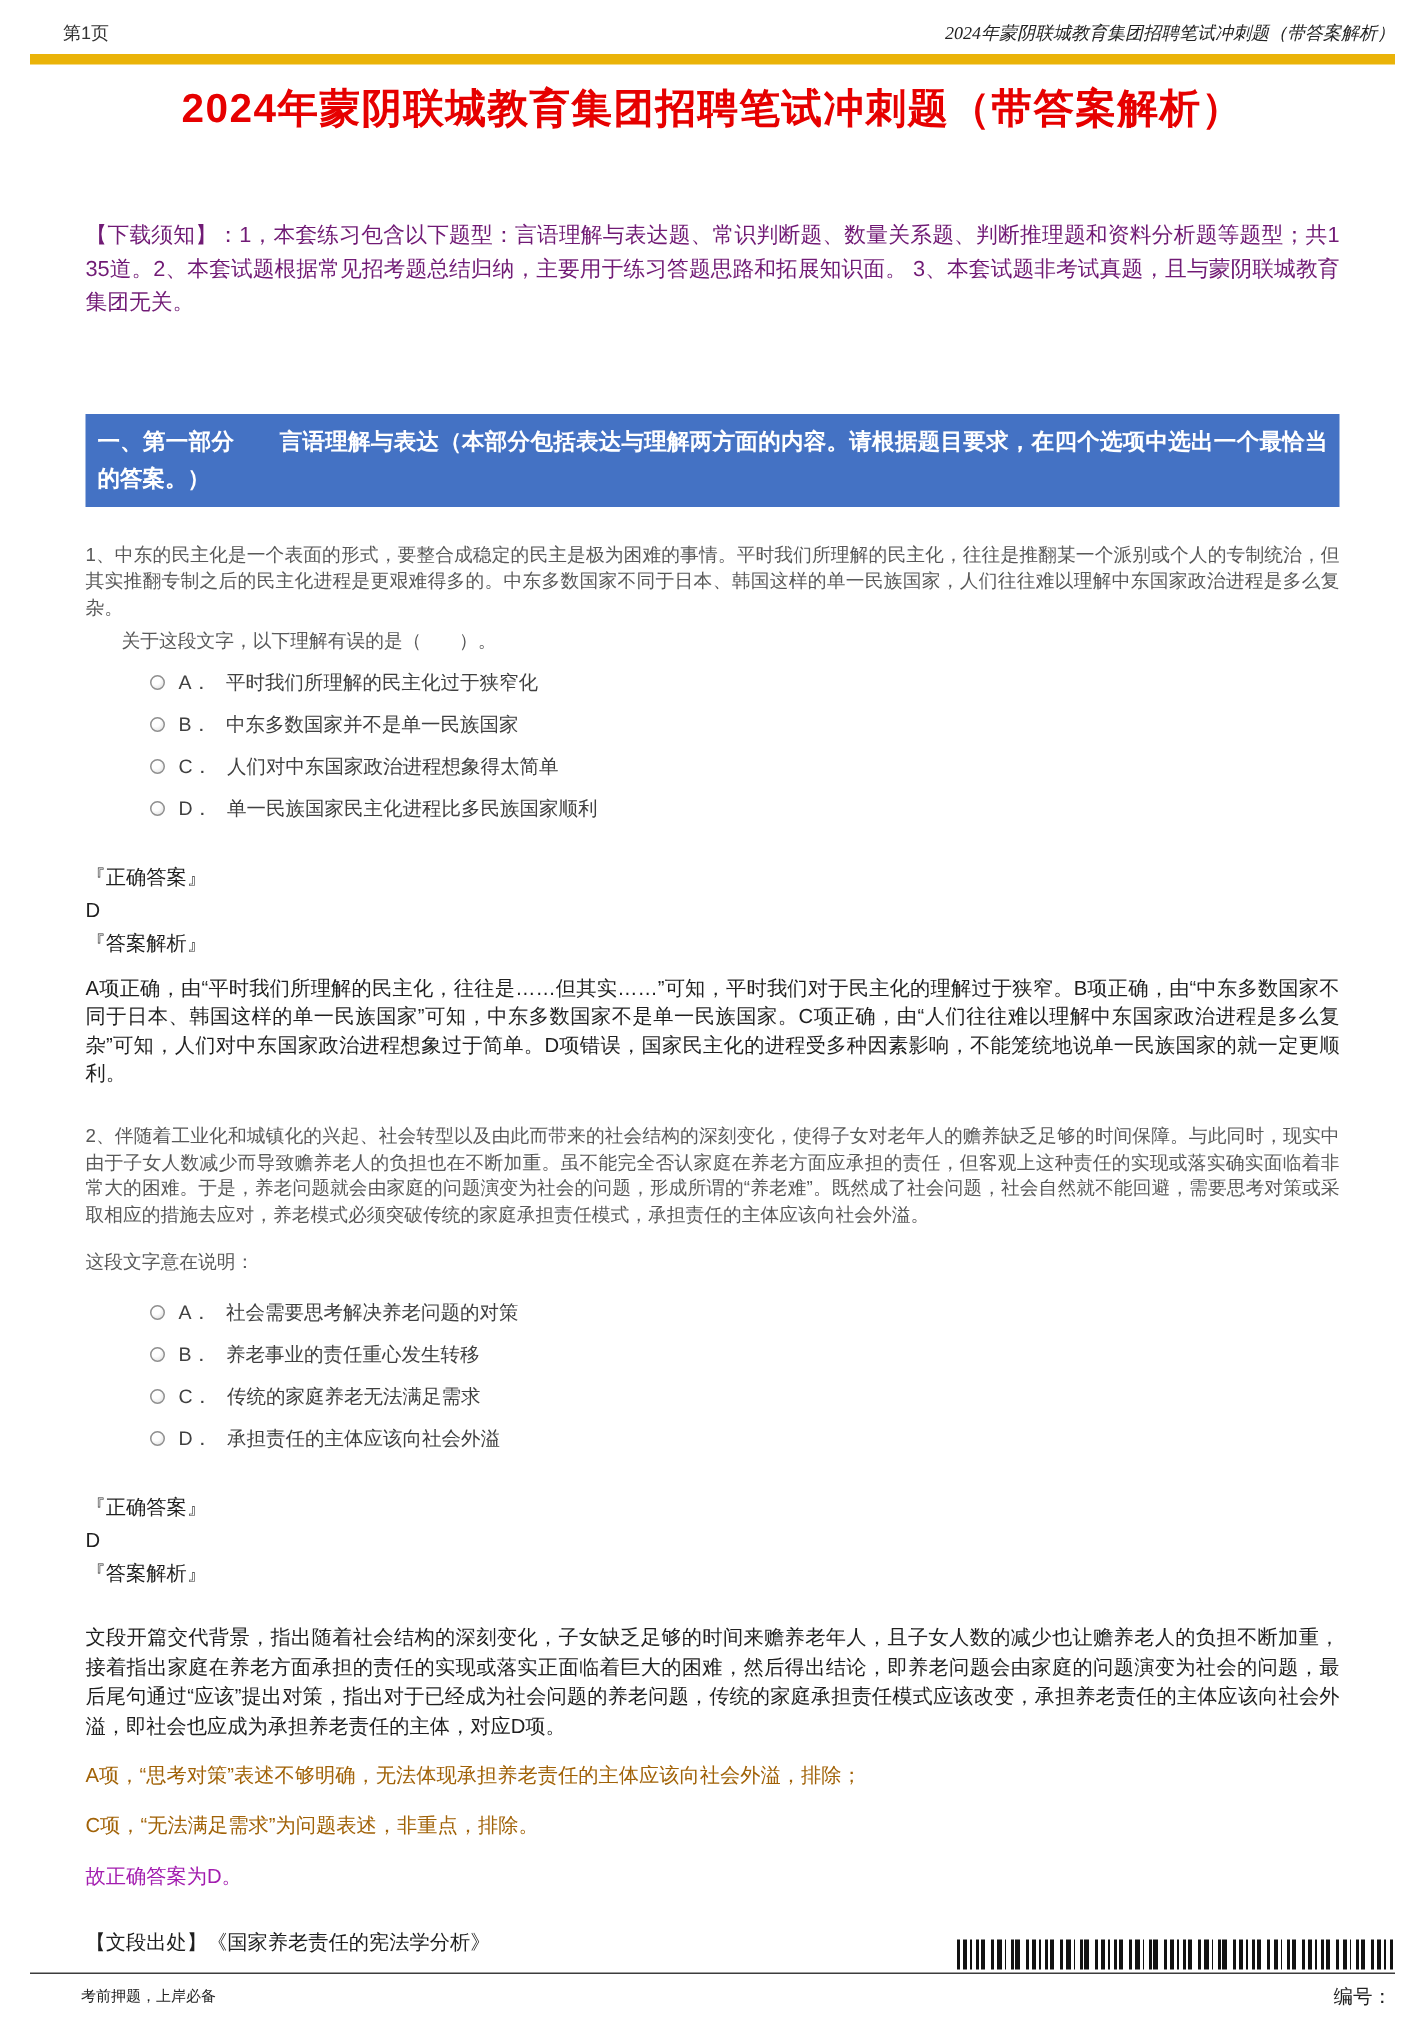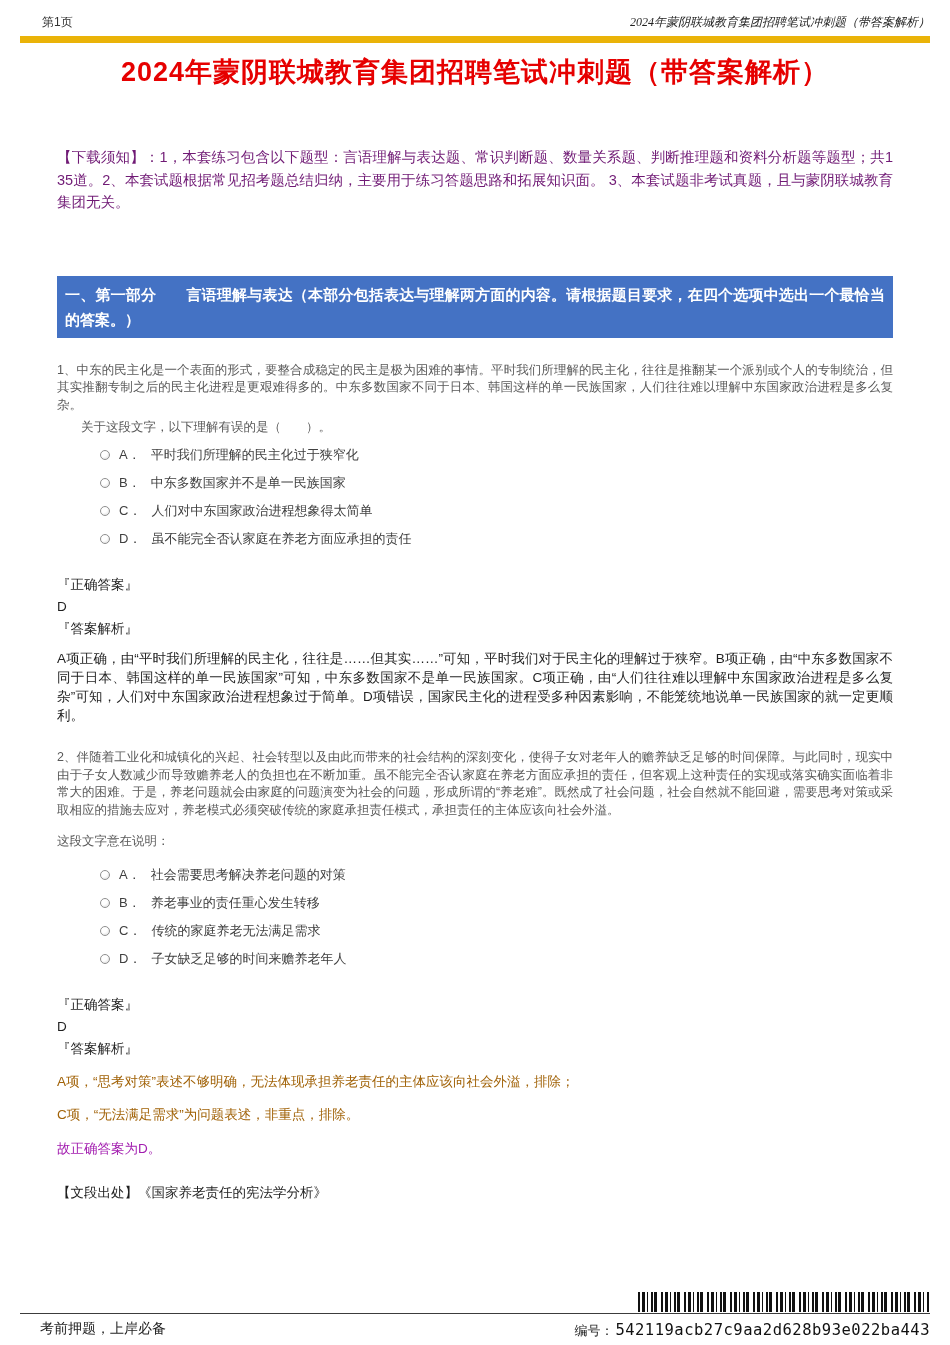--- a/index.html
+++ b/index.html
@@ -88,21 +88,21 @@
   .conclusion { font-size:13.5px; color:#a21caf; margin-top:16px; }
   .source { font-size:13.5px; color:#1f1f1f; margin-top:26px; }
 
   
   .page-footer {
     position:absolute; left:20px; right:20px; bottom:5px;
     border-top:1px solid #3c3c3c;
     padding-top:6px;
     display:flex; justify-content:space-between; align-items:flex-end;
   }
-  .footer-slogan { font-size:14px; color:#222; margin-left:20px; padding-bottom:2px; }
+  .footer-slogan { font-size:10px; color:#222; margin-left:34px; padding-bottom:2px; }
   .footer-right { position:relative; display:flex; flex-direction:column; align-items:flex-end; }
   .barcode {
     position:absolute; bottom:calc(100% + 9px); right:0;
     width:292px; height:20px;
     background:repeating-linear-gradient(90deg,
       #111 0 2px, #fff 2px 4px, #111 4px 7px, #fff 7px 9px,
       #111 9px 10px, #fff 10px 13px, #111 13px 15px, #fff 15px 16px,
       #111 16px 19px, #fff 19px 23px);
   }
   .serial-row { display:flex; align-items:baseline; }
@@ -145,21 +145,21 @@
           <span class="opt-text">中东多数国家并不是单一民族国家</span>
         </label>
         <label class="option">
           <span class="radio"></span>
           <span class="opt-letter">C．</span>
           <span class="opt-text">人们对中东国家政治进程想象得太简单</span>
         </label>
         <label class="option">
           <span class="radio"></span>
           <span class="opt-letter">D．</span>
-          <span class="opt-text">虽不能完全否认家庭在养老方面应承担的责任</span>
+          <span class="opt-text">单一民族国家民主化进程比多民族国家顺利</span>
         </label>
       </div>
       <p class="ans-label ans-gap">『正确答案』</p>
       <p class="ans-value">D</p>
       <p class="ans-label">『答案解析』</p>
       <p class="analysis">A项正确，由“平时我们所理解的民主化，往往是……但其实……”可知，平时我们对于民主化的理解过于狭窄。B项正确，由“中东多数国家不同于日本、韩国这样的单一民族国家”可知，中东多数国家不是单一民族国家。C项正确，由“人们往往难以理解中东国家政治进程是多么复杂”可知，人们对中东国家政治进程想象过于简单。D项错误，国家民主化的进程受多种因素影响，不能笼统地说单一民族国家的就一定更顺利。</p>
     </section>
 
     <section class="question">
       <p class="stem">2、伴随着工业化和城镇化的兴起、社会转型以及由此而带来的社会结构的深刻变化，使得子女对老年人的赡养缺乏足够的时间保障。与此同时，现实中由于子女人数减少而导致赡养老人的负担也在不断加重。虽不能完全否认家庭在养老方面应承担的责任，但客观上这种责任的实现或落实确实面临着非常大的困难。于是，养老问题就会由家庭的问题演变为社会的问题，形成所谓的“养老难”。既然成了社会问题，社会自然就不能回避，需要思考对策或采取相应的措施去应对，养老模式必须突破传统的家庭承担责任模式，承担责任的主体应该向社会外溢。</p>
@@ -176,38 +176,38 @@
           <span class="opt-text">养老事业的责任重心发生转移</span>
         </label>
         <label class="option">
           <span class="radio"></span>
           <span class="opt-letter">C．</span>
           <span class="opt-text">传统的家庭养老无法满足需求</span>
         </label>
         <label class="option">
           <span class="radio"></span>
           <span class="opt-letter">D．</span>
-          <span class="opt-text">子女缺乏足够的时间来赡养老年人</span>
+          <span class="opt-text">承担责任的主体应该向社会外溢</span>
         </label>
       </div>
       <p class="ans-label ans-gap">『正确答案』</p>
       <p class="ans-value">D</p>
       <p class="ans-label">『答案解析』</p>
+      <p class="analysis analysis-lg">文段开篇交代背景，指出随着社会结构的深刻变化，子女缺乏足够的时间来赡养老年人，且子女人数的减少也让赡养老人的负担不断加重，接着指出家庭在养老方面承担的责任的实现或落实正面临着巨大的困难，然后得出结论，即养老问题会由家庭的问题演变为社会的问题，最后尾句通过“应该”提出对策，指出对于已经成为社会问题的养老问题，传统的家庭承担责任模式应该改变，承担养老责任的主体应该向社会外溢，即社会也应成为承担养老责任的主体，对应D项。</p>
       <p class="analysis-point">A项，“思考对策”表述不够明确，无法体现承担养老责任的主体应该向社会外溢，排除；</p>
       <p class="analysis-point">C项，“无法满足需求”为问题表述，非重点，排除。</p>
       <p class="conclusion">故正确答案为D。</p>
       <p class="source">【文段出处】《国家养老责任的宪法学分析》</p>
     </section>
 
   </div>
 
   <div class="page-footer">
     <span class="footer-slogan">考前押题，上岸必备</span>
     <div class="footer-right">
       <div class="barcode"></div>
       <div class="serial-row">
         <span class="serial-label">编号：</span>
-        <span class="serial-number">542119acb27c9aa2d628b93e022ba443</span>
       </div>
     </div>
   </div>
 
 </div>
 
 </body></html>

